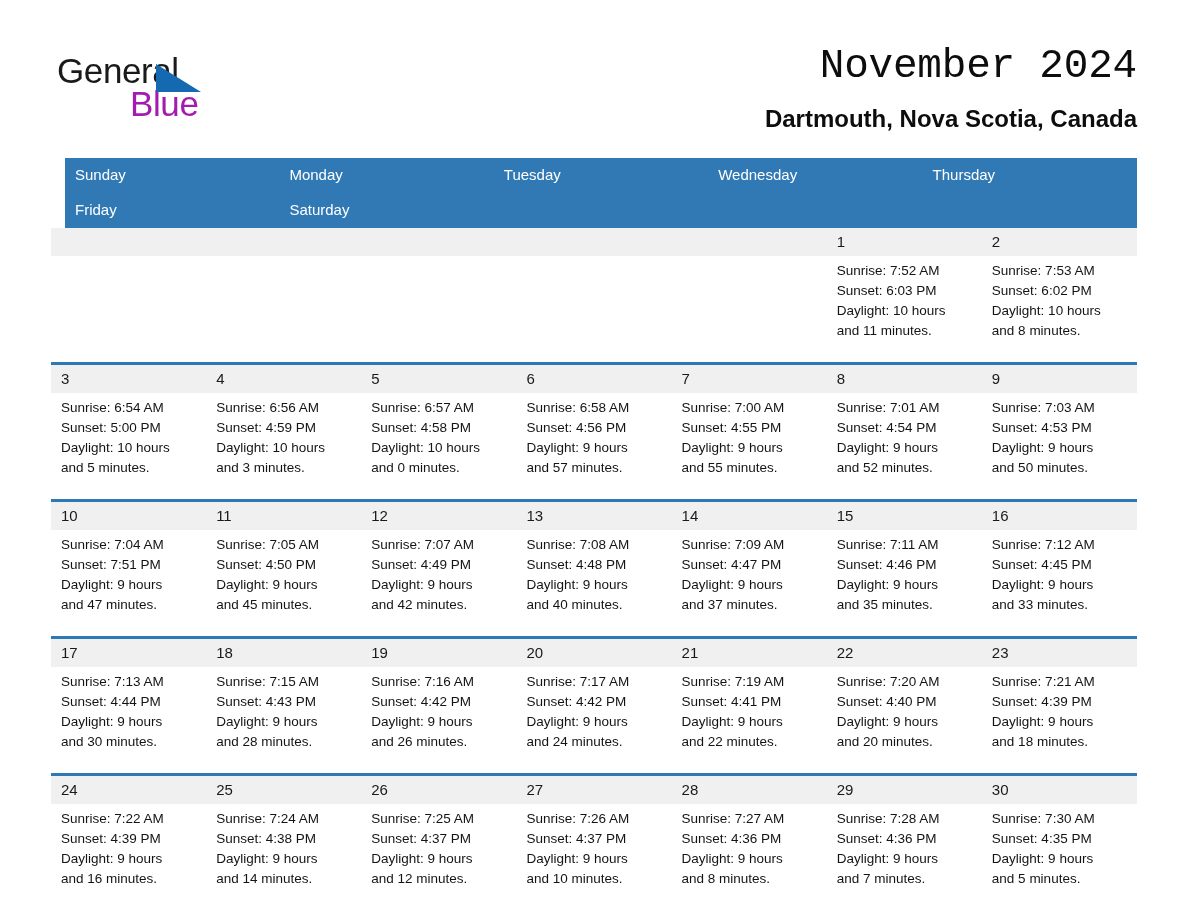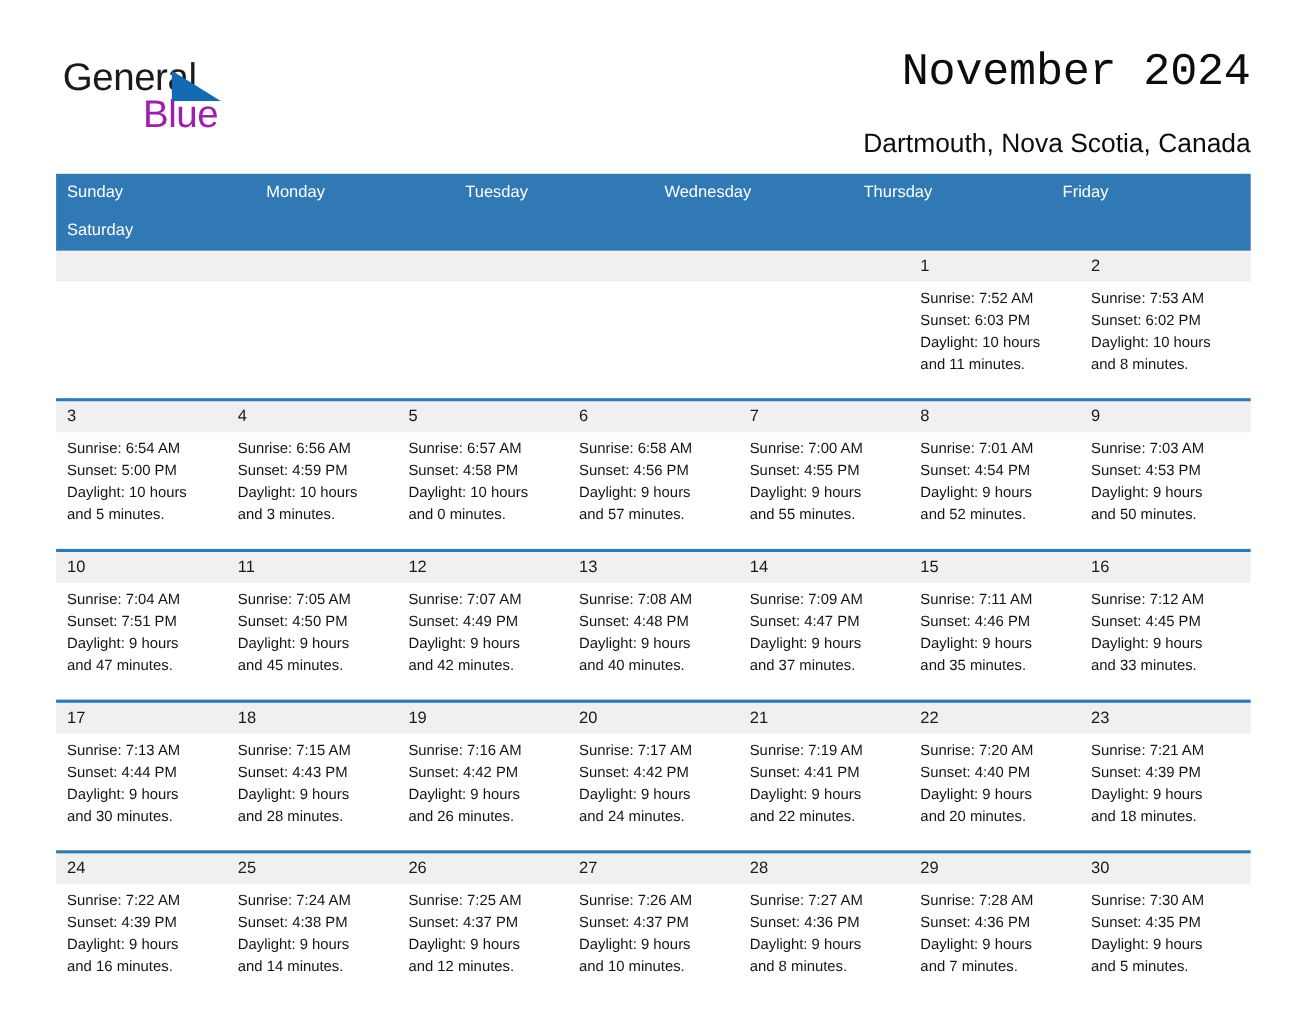--- a/index.html
+++ b/index.html
@@ -78,38 +78,39 @@
     line-height: 52px;
     font-weight: 400;
     color: #0d0d0d;
     letter-spacing: -0.2px;
     white-space: nowrap;
     font-family: Liberation Mono, monospace;
   }
   .cal-subtitle {
     font-size: 24px;
     line-height: 34px;
-    font-weight: 400;
+    font-weight: 700;
     color: #0d0d0d;
-    margin-top: 22px;
+    margin-top: 10px;
     white-space: nowrap;
   }
 
   
   .calendar {
     position: absolute;
     left: 51px;
     top: 158px;
     width: 1086px;
   }
 
   .weekday-row {
     display: grid;
-    grid-template-columns: repeat(6, 1fr);
+    grid-template-columns: repeat(5, 1fr);
     background: #3079b5;
+    margin-left: 14px;
   }
   .weekday {
     color: #ffffff;
     font-size: 15px;
     line-height: 18px;
     padding: 8px 0 9px 10px;
     font-weight: 400;
     box-sizing: border-box;
   }
 

